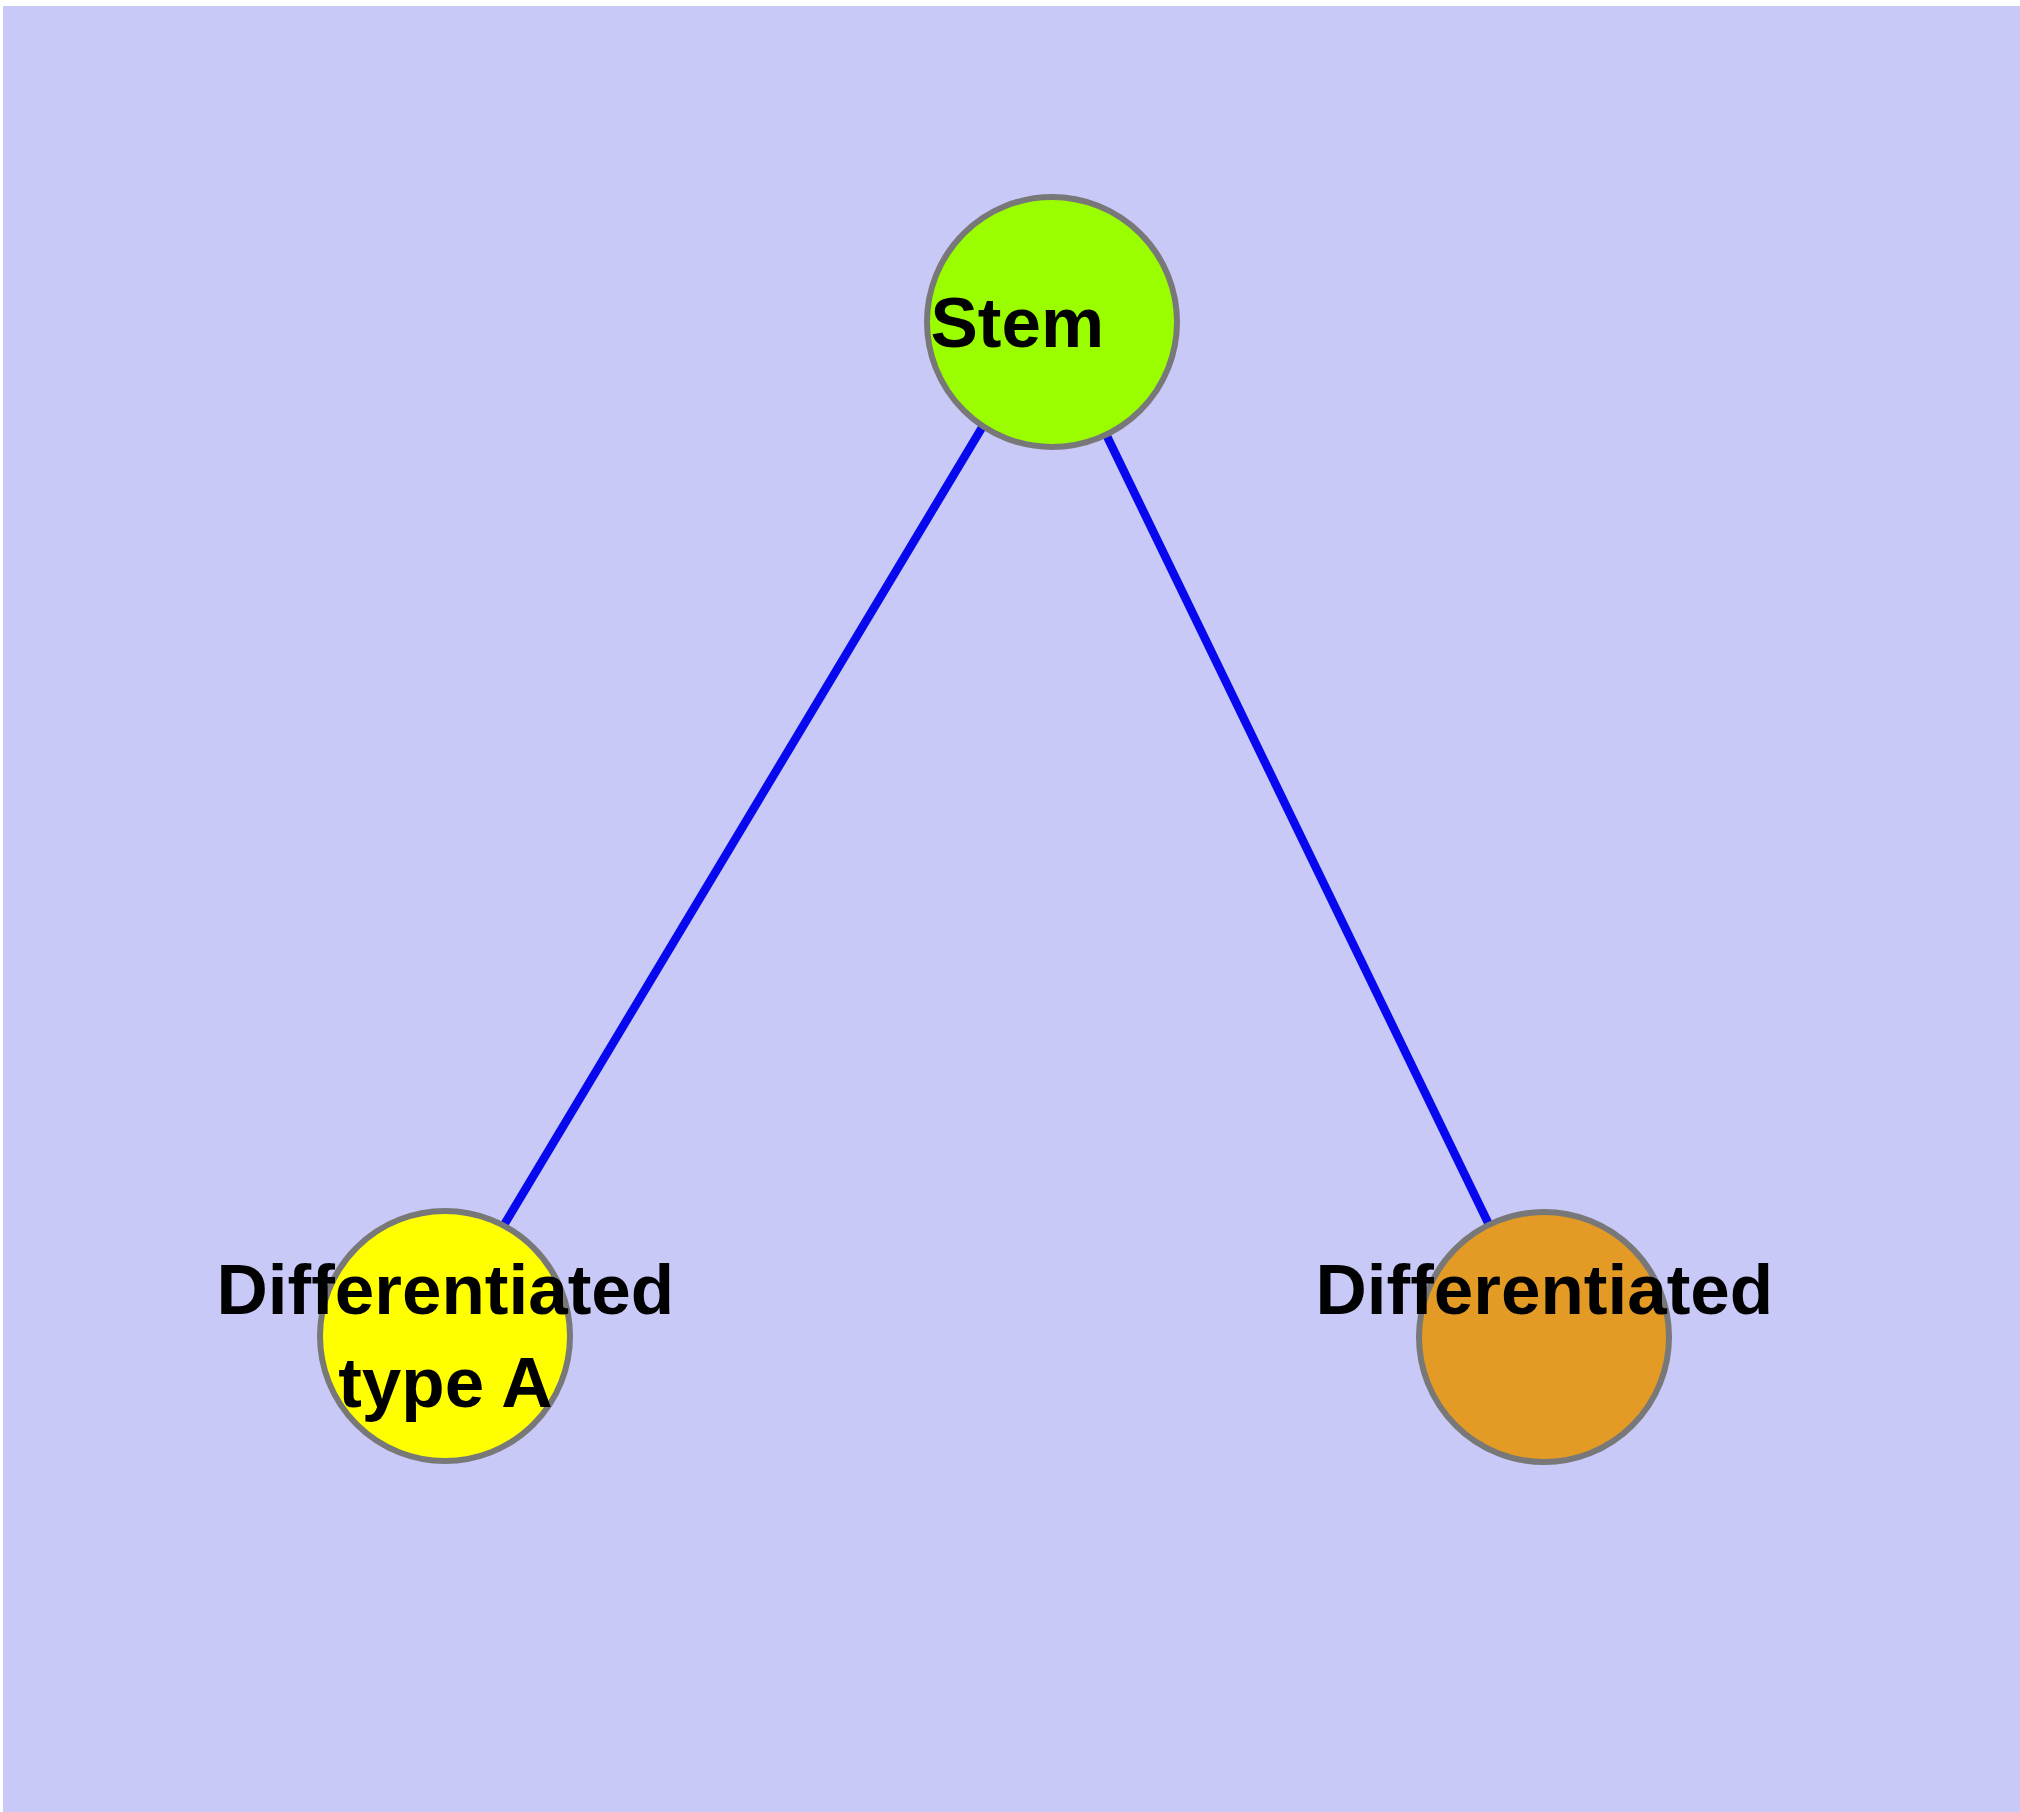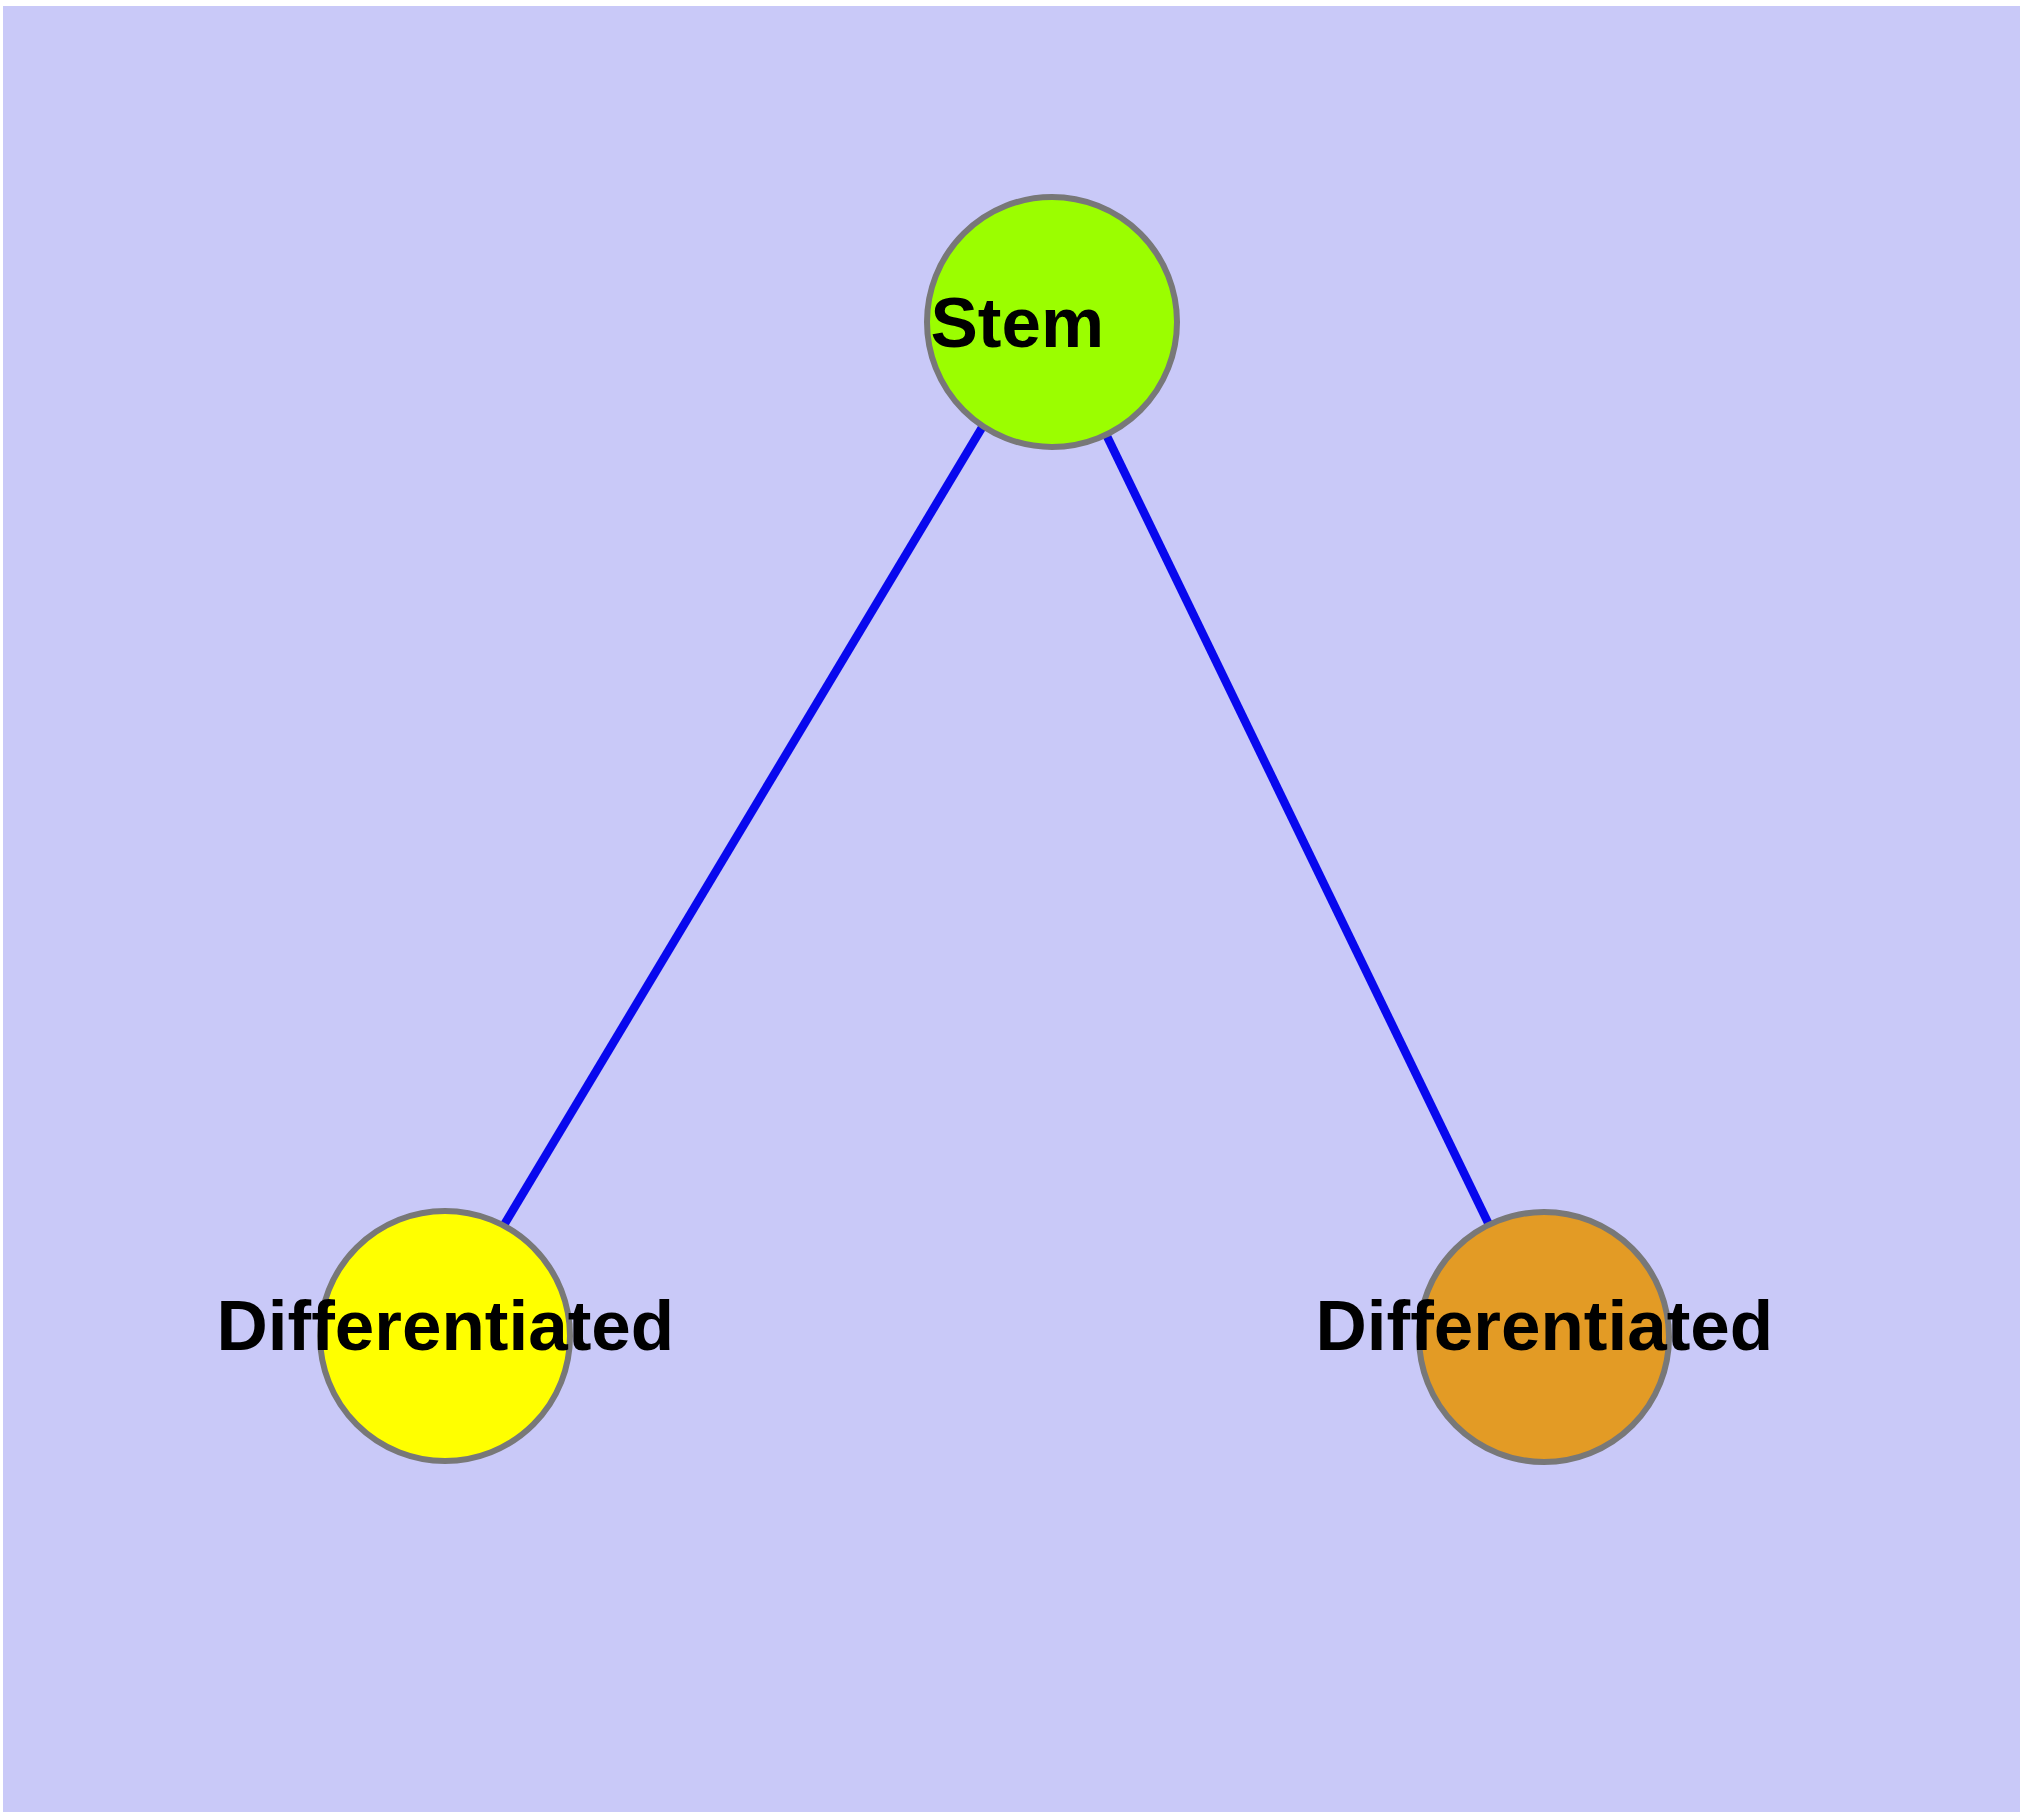--- a/index.html
+++ b/index.html
@@ -53,21 +53,21 @@
     text-align: center;
     white-space: nowrap;
   }
   .floating-label {
     position: absolute;
     width: 848px;
     text-align: center;
   }
   .label-type-a { left: 18px;   top: 1237px; }  
   .label-type-b { left: 1117px; top: 1237px; }  
-  .label-line { display: block; margin-top: 36px; }
+  .label-line { display: block; }
 </style>
 </head>
 <body>
 
 <div class="canvas">
 
   <svg class="edge-layer" viewBox="0 0 2380 2131" xmlns="http://www.w3.org/2000/svg">
     <line class="edge" x1="1234" y1="366" x2="517" y2="1562"></line>
     <line class="edge" x1="1234" y1="366" x2="1814" y2="1563"></line>
   </svg>
@@ -75,20 +75,21 @@
   <div class="node node-stem">
     <span class="node-label">Stem</span>
   </div>
 
   <div class="node node-type-a"></div>
 
   <div class="node node-type-b"></div>
 
   <div class="floating-label label-type-a node-label-multiline">
     <span class="label-line">Differentiated</span>
+    <span class="label-line">type A</span>
   </div>
 
   <div class="floating-label label-type-b node-label-multiline">
     <span class="label-line">Differentiated</span>
   </div>
 
 </div>
 
 
 </body></html>

